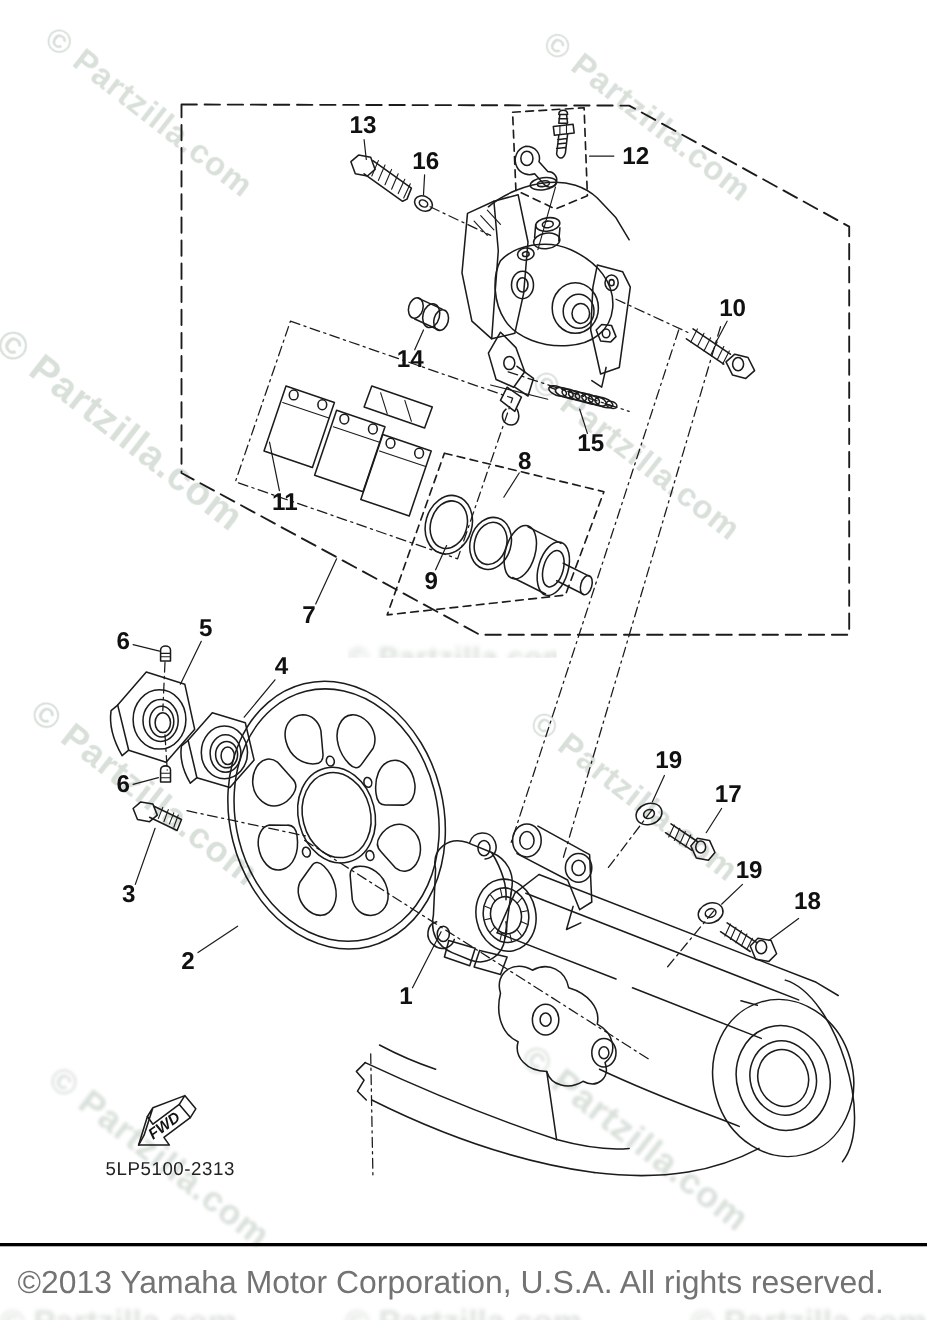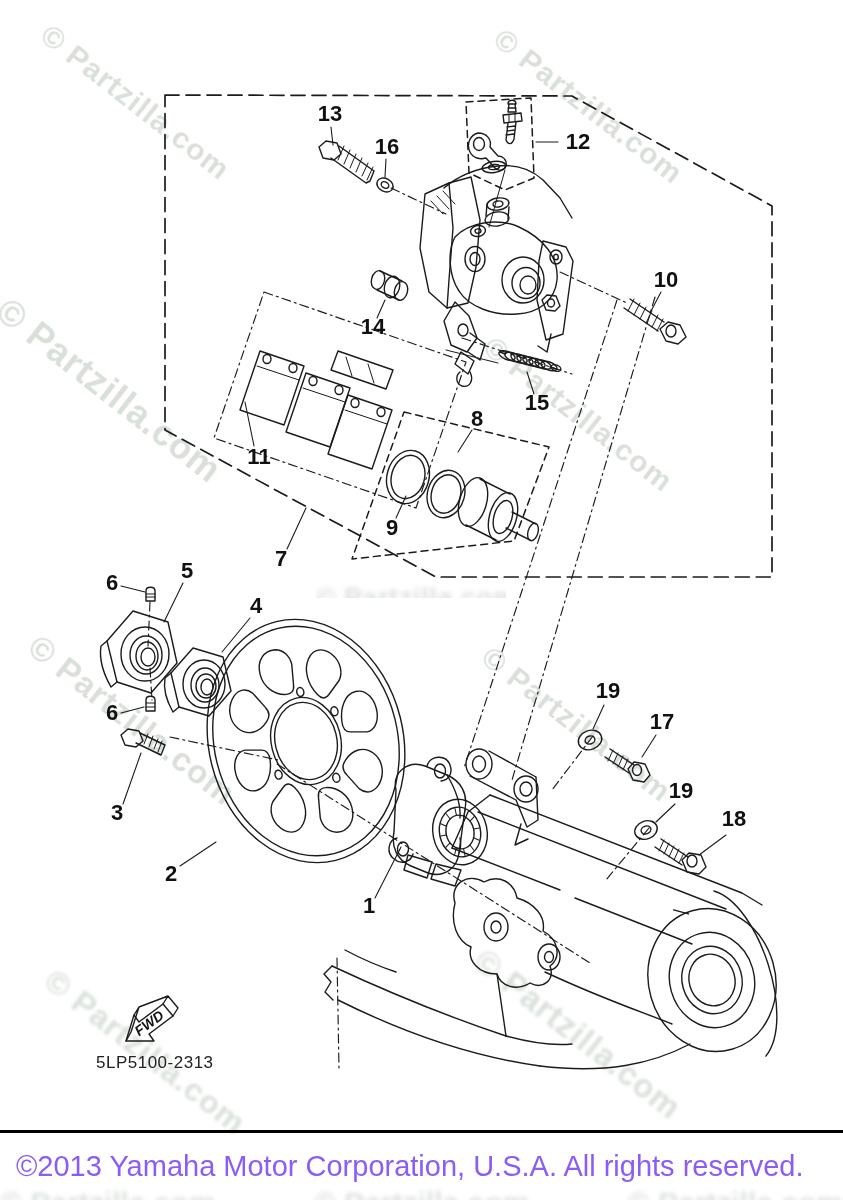--- a/index.html
+++ b/index.html
@@ -28,21 +28,21 @@
   .nss *{vector-effect:non-scaling-stroke;}
   text.callout{font-family:"Liberation Sans",sans-serif;font-size:22px;font-weight:bold;
       fill:#111;stroke:none;text-anchor:middle;}
   text.code{font-family:"Liberation Sans",sans-serif;font-size:17px;letter-spacing:.5px;
       fill:#222;stroke:none;}
   text.fwd{font-family:"Liberation Sans",sans-serif;font-size:14px;font-weight:bold;
       font-style:italic;fill:#111;stroke:none;text-anchor:middle;}
   
   .footer-rule{position:absolute;left:0;top:1130px;width:843px;height:3px;background:#000;}
   .footer-text{position:absolute;left:16px;top:1150px;width:820px;font-size:29px;
-      color:#8b5cf6;letter-spacing:0;}
+      color:#737373;letter-spacing:0;}
 </style>
 </head>
 <body>
 
 <div id="stage">
 
   <div class="wm" style="transform:translate(55px,18px) rotate(38deg);font-size:30px;"><span>© Partzilla.com</span></div>
   <div class="wm" style="transform:translate(508px,22px) rotate(38deg);font-size:30px;"><span>© Partzilla.com</span></div>
   <div class="wm" style="transform:translate(14px,290px) rotate(38deg);font-size:36px;"><span>© Partzilla.com</span></div>
   <div class="wm" style="transform:translate(498px,330px) rotate(38deg);font-size:30px;"><span>© Partzilla.com</span></div>

